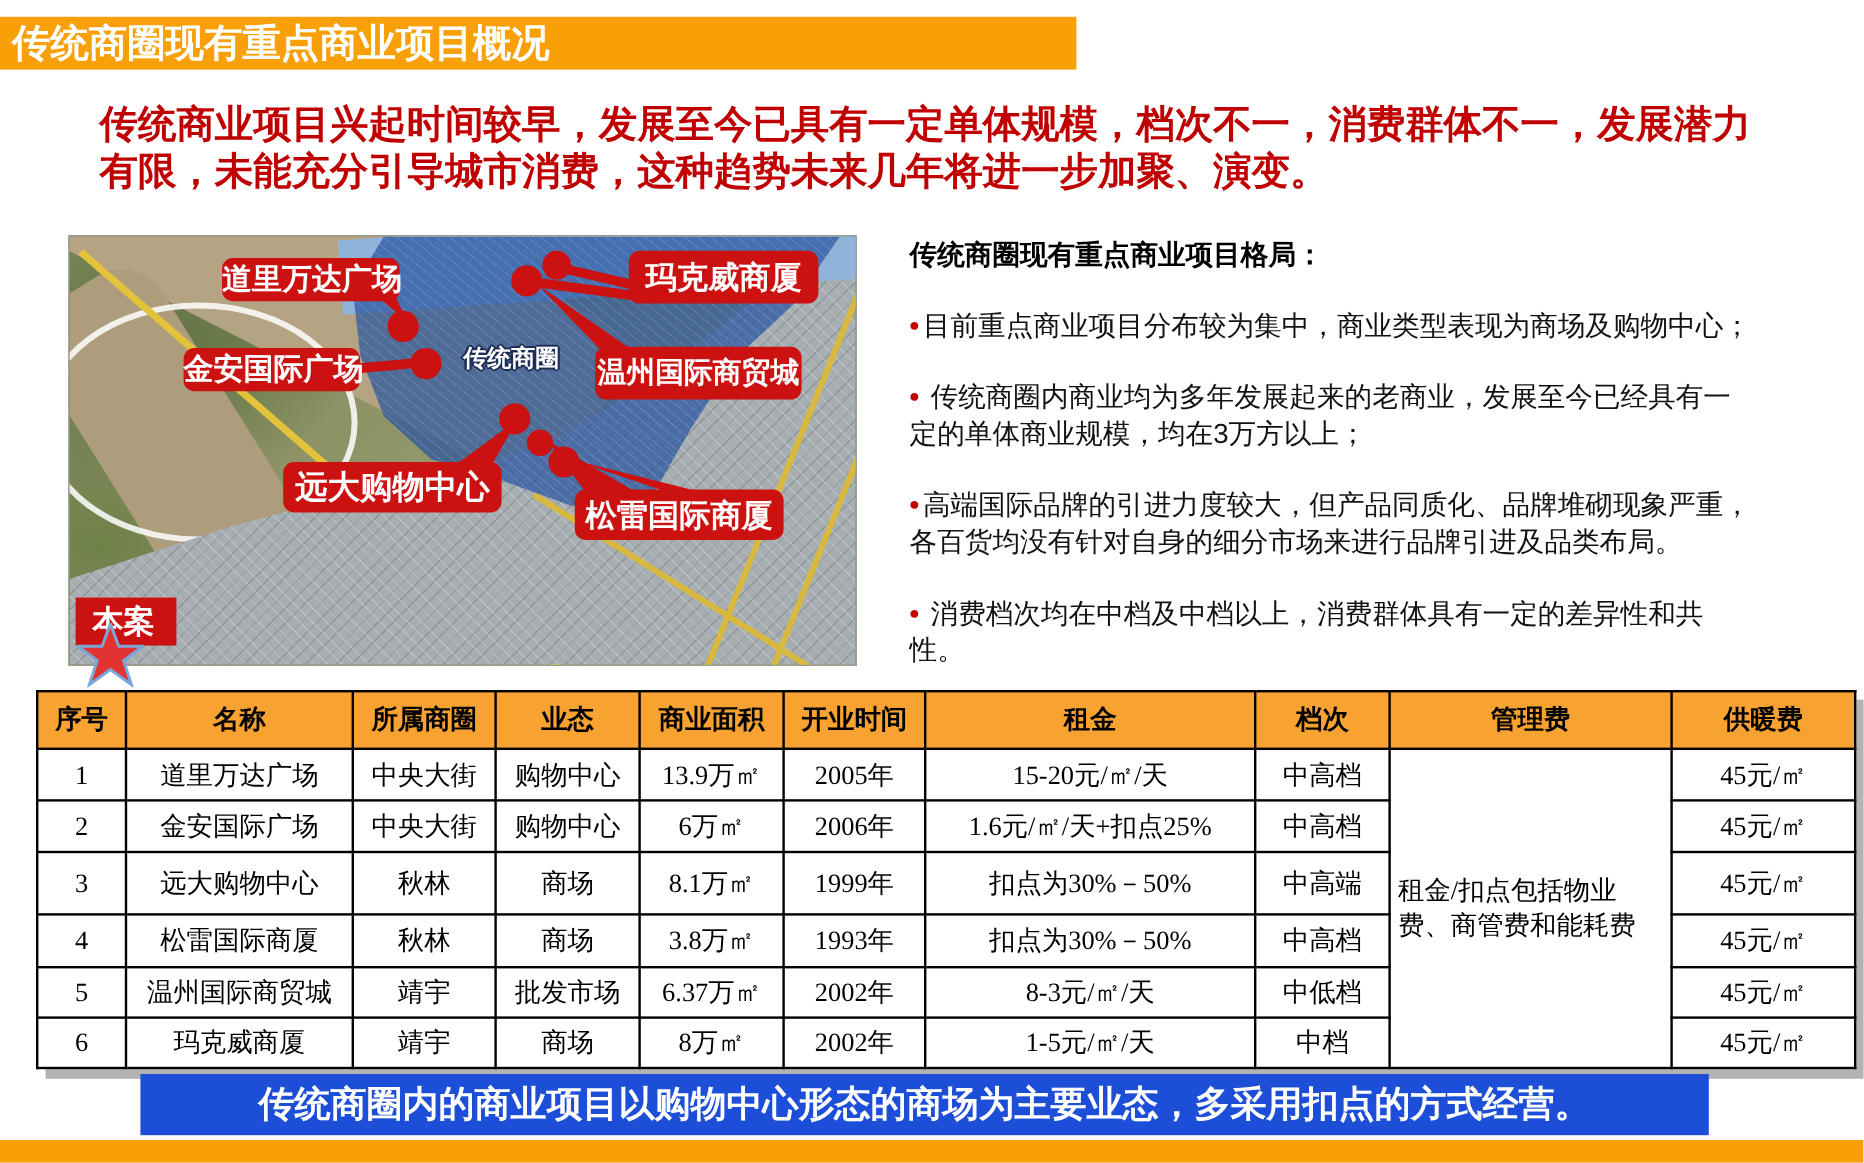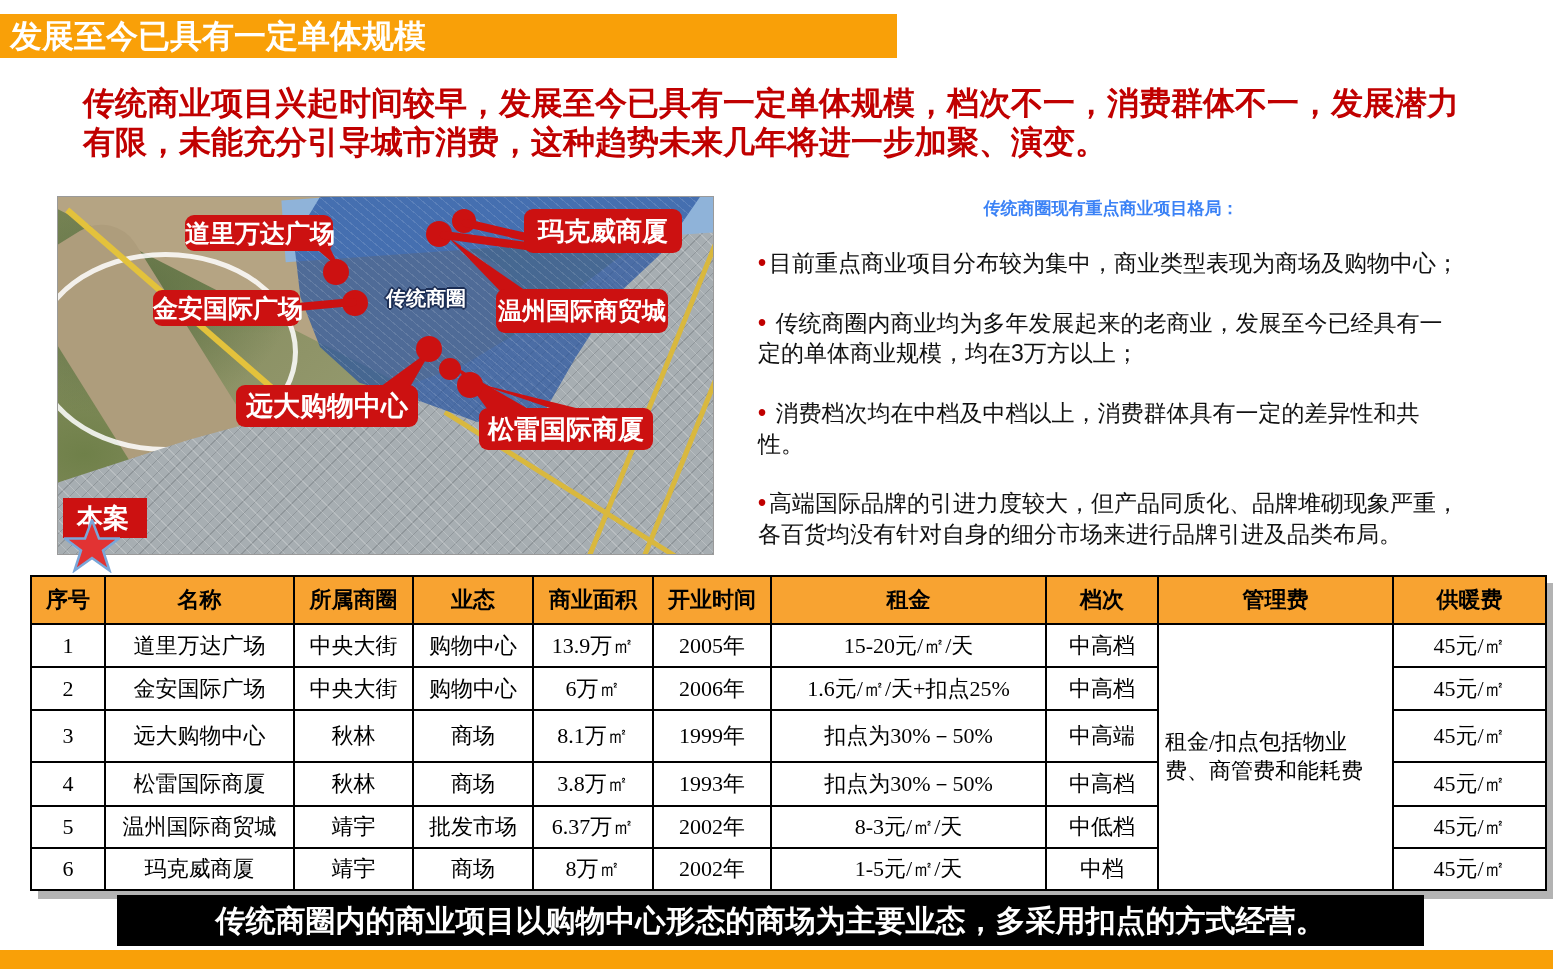--- a/index.html
+++ b/index.html
@@ -84,21 +84,21 @@
   .lbl-site    { left:5px;   top:301px; width:84px;  height:40px; line-height:40px; font-size:26px; border-radius:0; text-align:left; padding-left:14px; box-sizing:border-box; }
   .center-label {
     position:absolute; left:328px; top:88px; color:#ffffff; font-size:20px; font-weight:bold; white-space:nowrap;
     text-shadow:-2px 0 #1c2e55, 2px 0 #1c2e55, 0 -2px #1c2e55, 0 2px #1c2e55,
                 -1px -1px #1c2e55, 1px 1px #1c2e55, -1px 1px #1c2e55, 1px -1px #1c2e55;
   }
   .site-star { position:absolute; left:64px; top:519px; width:56px; height:54px; }
 
   
   .panel { position:absolute; left:758px; top:198px; width:706px; }
-  .panel-heading { color:#3b82f6; font-size:17px; font-weight:bold; line-height:1.25;text-align:center; }
+  .panel-heading { color:#000000; font-size:23px; font-weight:bold; line-height:1.25; }
   .bullet { margin-top:29px; font-size:23px; color:#111111; line-height:1.33; }
   .bullet .dot { color:#C00000; font-weight:bold; margin-right:3px; }
 
   
   .datatable {
     position:absolute; left:30px; top:575px; width:1515px;
     border-collapse:collapse; table-layout:fixed; background:#ffffff;
     box-shadow:8px 8px 0 #b3b3b3;
   }
   .datatable th {
@@ -114,29 +114,29 @@
   .datatable tbody tr:nth-child(1) { height:43px; }
   .datatable tbody tr:nth-child(2) { height:43px; }
   .datatable tbody tr:nth-child(3) { height:52px; }
   .datatable tbody tr:nth-child(4) { height:44px; }
   .datatable tbody tr:nth-child(5) { height:42px; }
   .datatable tbody tr:nth-child(6) { height:42px; }
 
   
   .footer-box {
     position:absolute; left:117px; top:895px; width:1307px; height:51px;
-    background:#000000; color:#ffffff; font-size:30px; font-weight:bold;
+    background:#1d4ed8; color:#ffffff; font-size:30px; font-weight:bold;
     line-height:51px; text-align:center; white-space:nowrap;
   }
   .bottom-bar { position:absolute; left:0; top:950px; width:1553px; height:19px; background:#F9A008; }
 </style>
 </head>
 <body>
 
-<div class="title-bar">发展至今已具有一定单体规模</div>
+<div class="title-bar">传统商圈现有重点商业项目概况</div>
 
 <div class="intro">传统商业项目兴起时间较早，发展至今已具有一定单体规模，档次不一，消费群体不一，发展潜力有限，未能充分引导城市消费，这种趋势未来几年将进一步加聚、演变。</div>
 
 <div class="map">
   <div class="map-layer land"></div>
   <div class="river-main"></div>
   <div class="river-bend"></div>
   <div class="road-loop"></div>
   <div class="road-yellow-left"></div>
   <div class="map-layer city"></div>
@@ -179,22 +179,22 @@
 </div>
 
 <svg class="site-star" viewBox="0 0 56 54">
   <polygon points="28,1 35,19.5 55,19.5 39,31.5 45.5,51.5 28,39 10.5,51.5 17,31.5 1,19.5 21,19.5" fill="#e23333" stroke="#7aa7d9" stroke-width="2.5"></polygon>
 </svg>
 
 <div class="panel">
   <div class="panel-heading">传统商圈现有重点商业项目格局：</div>
   <div class="bullet"><span class="dot">•</span><span>目前重点商业项目分布较为集中，商业类型表现为商场及购物中心；</span></div>
   <div class="bullet"><span class="dot">• </span><span>传统商圈内商业均为多年发展起来的老商业，发展至今已经具有一定的单体商业规模，均在3万方以上；</span></div>
+  <div class="bullet"><span class="dot">•</span><span>高端国际品牌的引进力度较大，但产品同质化、品牌堆砌现象严重，各百货均没有针对自身的细分市场来进行品牌引进及品类布局。</span></div>
   <div class="bullet"><span class="dot">• </span><span>消费档次均在中档及中档以上，消费群体具有一定的差异性和共性。</span></div>
-  <div class="bullet"><span class="dot">•</span><span>高端国际品牌的引进力度较大，但产品同质化、品牌堆砌现象严重，各百货均没有针对自身的细分市场来进行品牌引进及品类布局。</span></div>
 </div>
 
 <table class="datatable">
   <colgroup>
     <col style="width:74px">
       <col style="width:189px">
       <col style="width:119px">
       <col style="width:120px">
     <col style="width:120px">
       <col style="width:118px">

